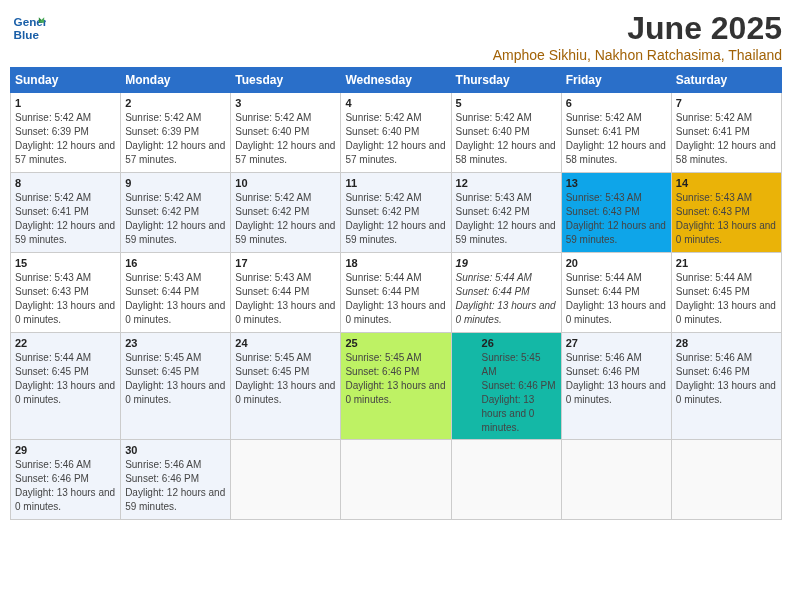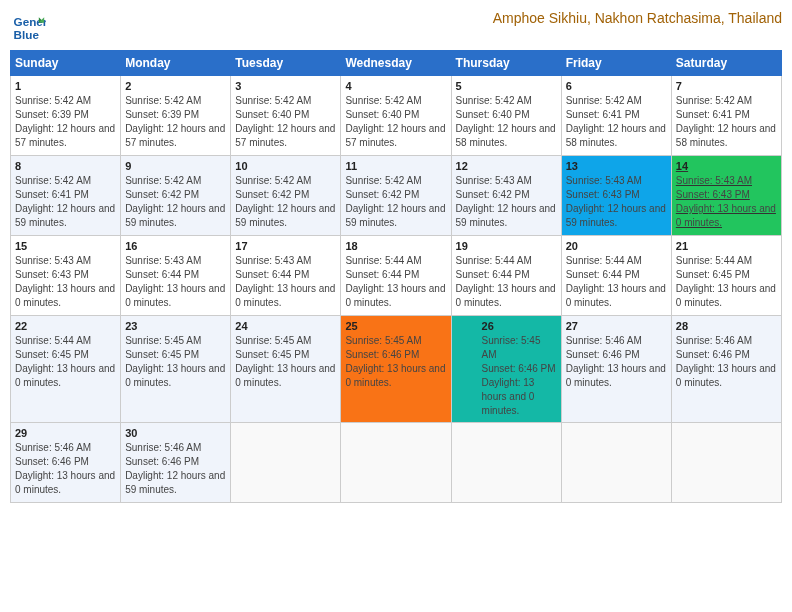--- a/index.html
+++ b/index.html
@@ -91,20 +91,21 @@
   <div class="logo">
     <svg class="logo-icon" viewBox="0 0 40 40">
       <rect x="0" y="0" width="40" height="40" rx="4" fill="#fff"></rect>
       <text x="4" y="18" font-size="13" font-weight="bold" fill="#1a5fa8" font-family="Arial">General</text>
       <text x="4" y="32" font-size="13" font-weight="bold" fill="#1a5fa8" font-family="Arial">Blue</text>
       <polygon points="32,8 38,14 32,14" fill="#2a8a3a"></polygon>
       <polygon points="32,14 38,8 38,14" fill="#4aaa5a"></polygon>
     </svg>
   </div>
   <div class="title-block">
+    <div class="main-title">June 2025</div>
     <div class="subtitle">Amphoe Sikhiu, Nakhon Ratchasima, Thailand</div>
   </div>
 </div>
 
 <table class="calendar-table">
   <thead>
     <tr>
     <th>Sunday</th>
         <th>Monday</th>
         <th>Tuesday</th>
@@ -215,21 +216,21 @@
         </div>
         </td>
         <td style="background: #0ea5e9;">
         <span class="day-num">13</span>
         <div class="day-info">
           Sunrise: 5:43 AM<br>
           Sunset: 6:43 PM<br>
           Daylight: 12 hours and 59 minutes.
         </div>
         </td>
-        <td style="background: #22c55e; text-decoration: underline;">
+        <td style="background: #eab308;">
         <span class="day-num">14</span>
         <div class="day-info">
           Sunrise: 5:43 AM<br>
           Sunset: 6:43 PM<br>
           Daylight: 13 hours and 0 minutes.
         </div>
         </td>
       </tr>
       <tr>
         <td style="background: rgb(255, 255, 255);">
@@ -257,21 +258,21 @@
         </div>
         </td>
         <td style="background: rgb(255, 255, 255);">
         <span class="day-num">18</span>
         <div class="day-info">
           Sunrise: 5:44 AM<br>
           Sunset: 6:44 PM<br>
           Daylight: 13 hours and 0 minutes.
         </div>
         </td>
-        <td style="background: rgb(255, 255, 255);">
+        <td style="background: rgb(255, 255, 255); font-style: italic;">
         <span class="day-num">19</span>
         <div class="day-info">
           Sunrise: 5:44 AM<br>
           Sunset: 6:44 PM<br>
           Daylight: 13 hours and 0 minutes.
         </div>
         </td>
         <td style="background: rgb(255, 255, 255);">
         <span class="day-num">20</span>
         <div class="day-info">
@@ -307,21 +308,21 @@
         </div>
         </td>
         <td style="background: rgb(240, 244, 251);">
         <span class="day-num">24</span>
         <div class="day-info">
           Sunrise: 5:45 AM<br>
           Sunset: 6:45 PM<br>
           Daylight: 13 hours and 0 minutes.
         </div>
         </td>
-        <td style="background: #f97316;">
+        <td style="background: #bef264;">
         <span class="day-num">25</span>
         <div class="day-info">
           Sunrise: 5:45 AM<br>
           Sunset: 6:46 PM<br>
           Daylight: 13 hours and 0 minutes.
         </div>
         </td>
         <td style="background: #14b8a6; padding-left: 30px;">
         <span class="day-num">26</span>
         <div class="day-info">

